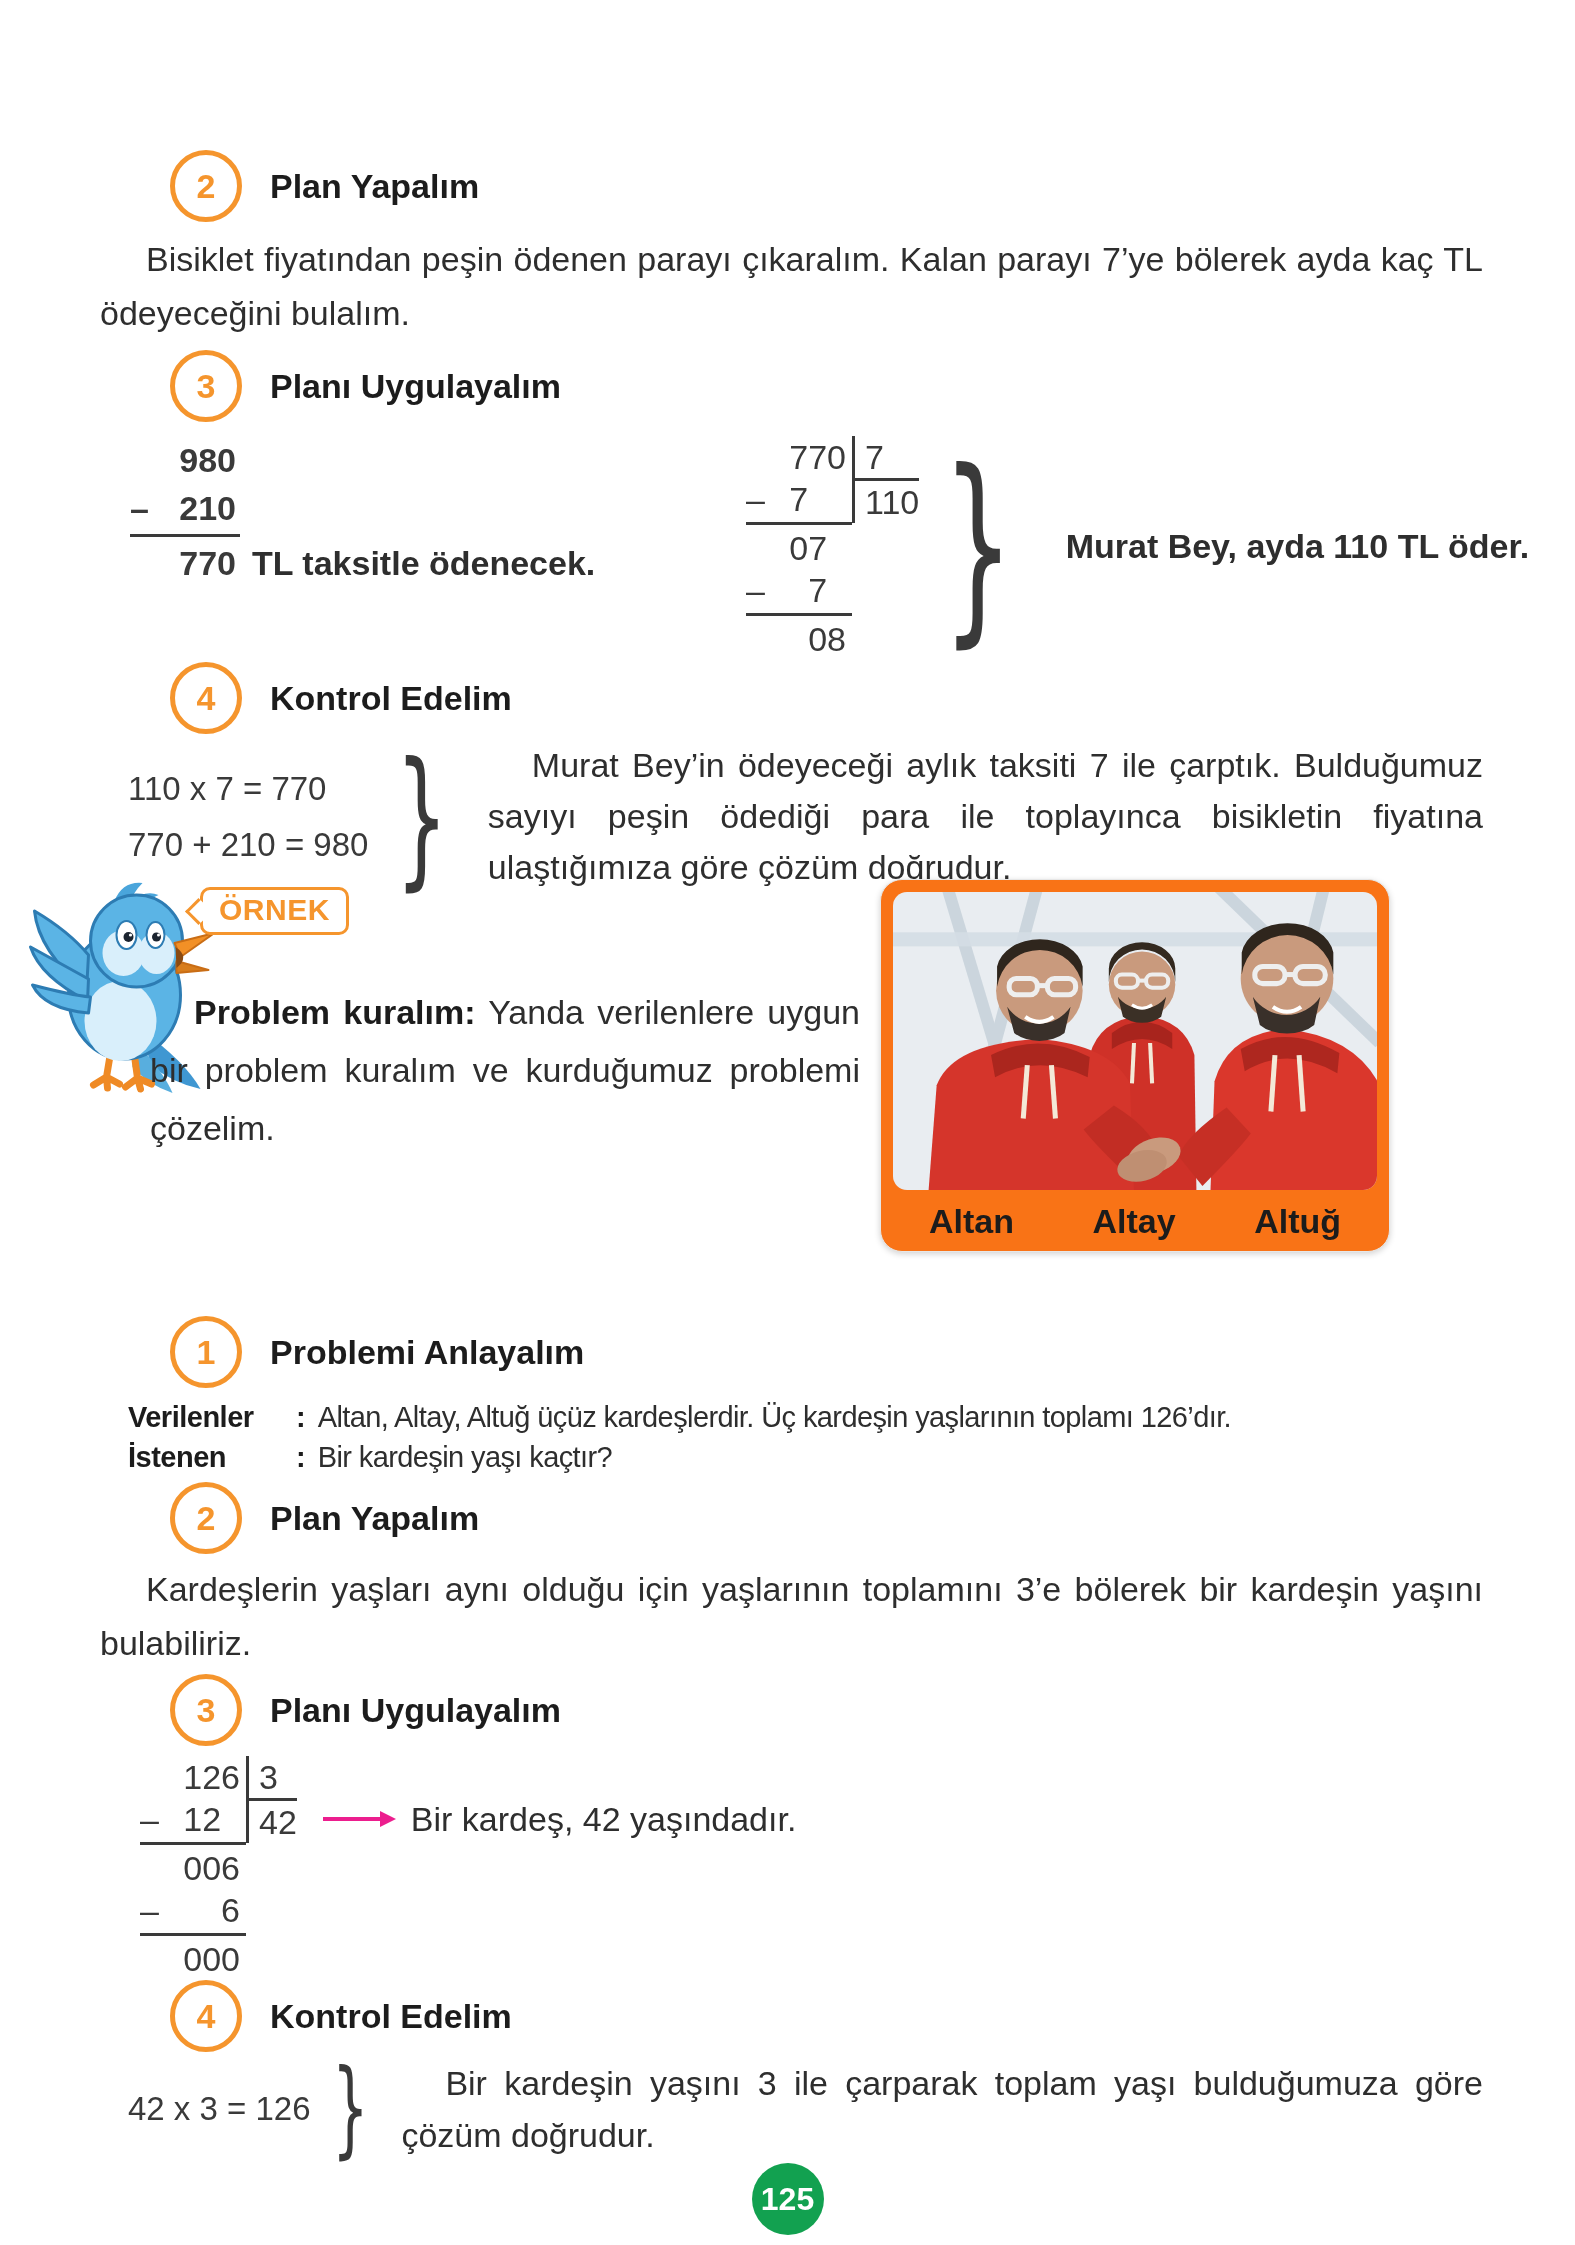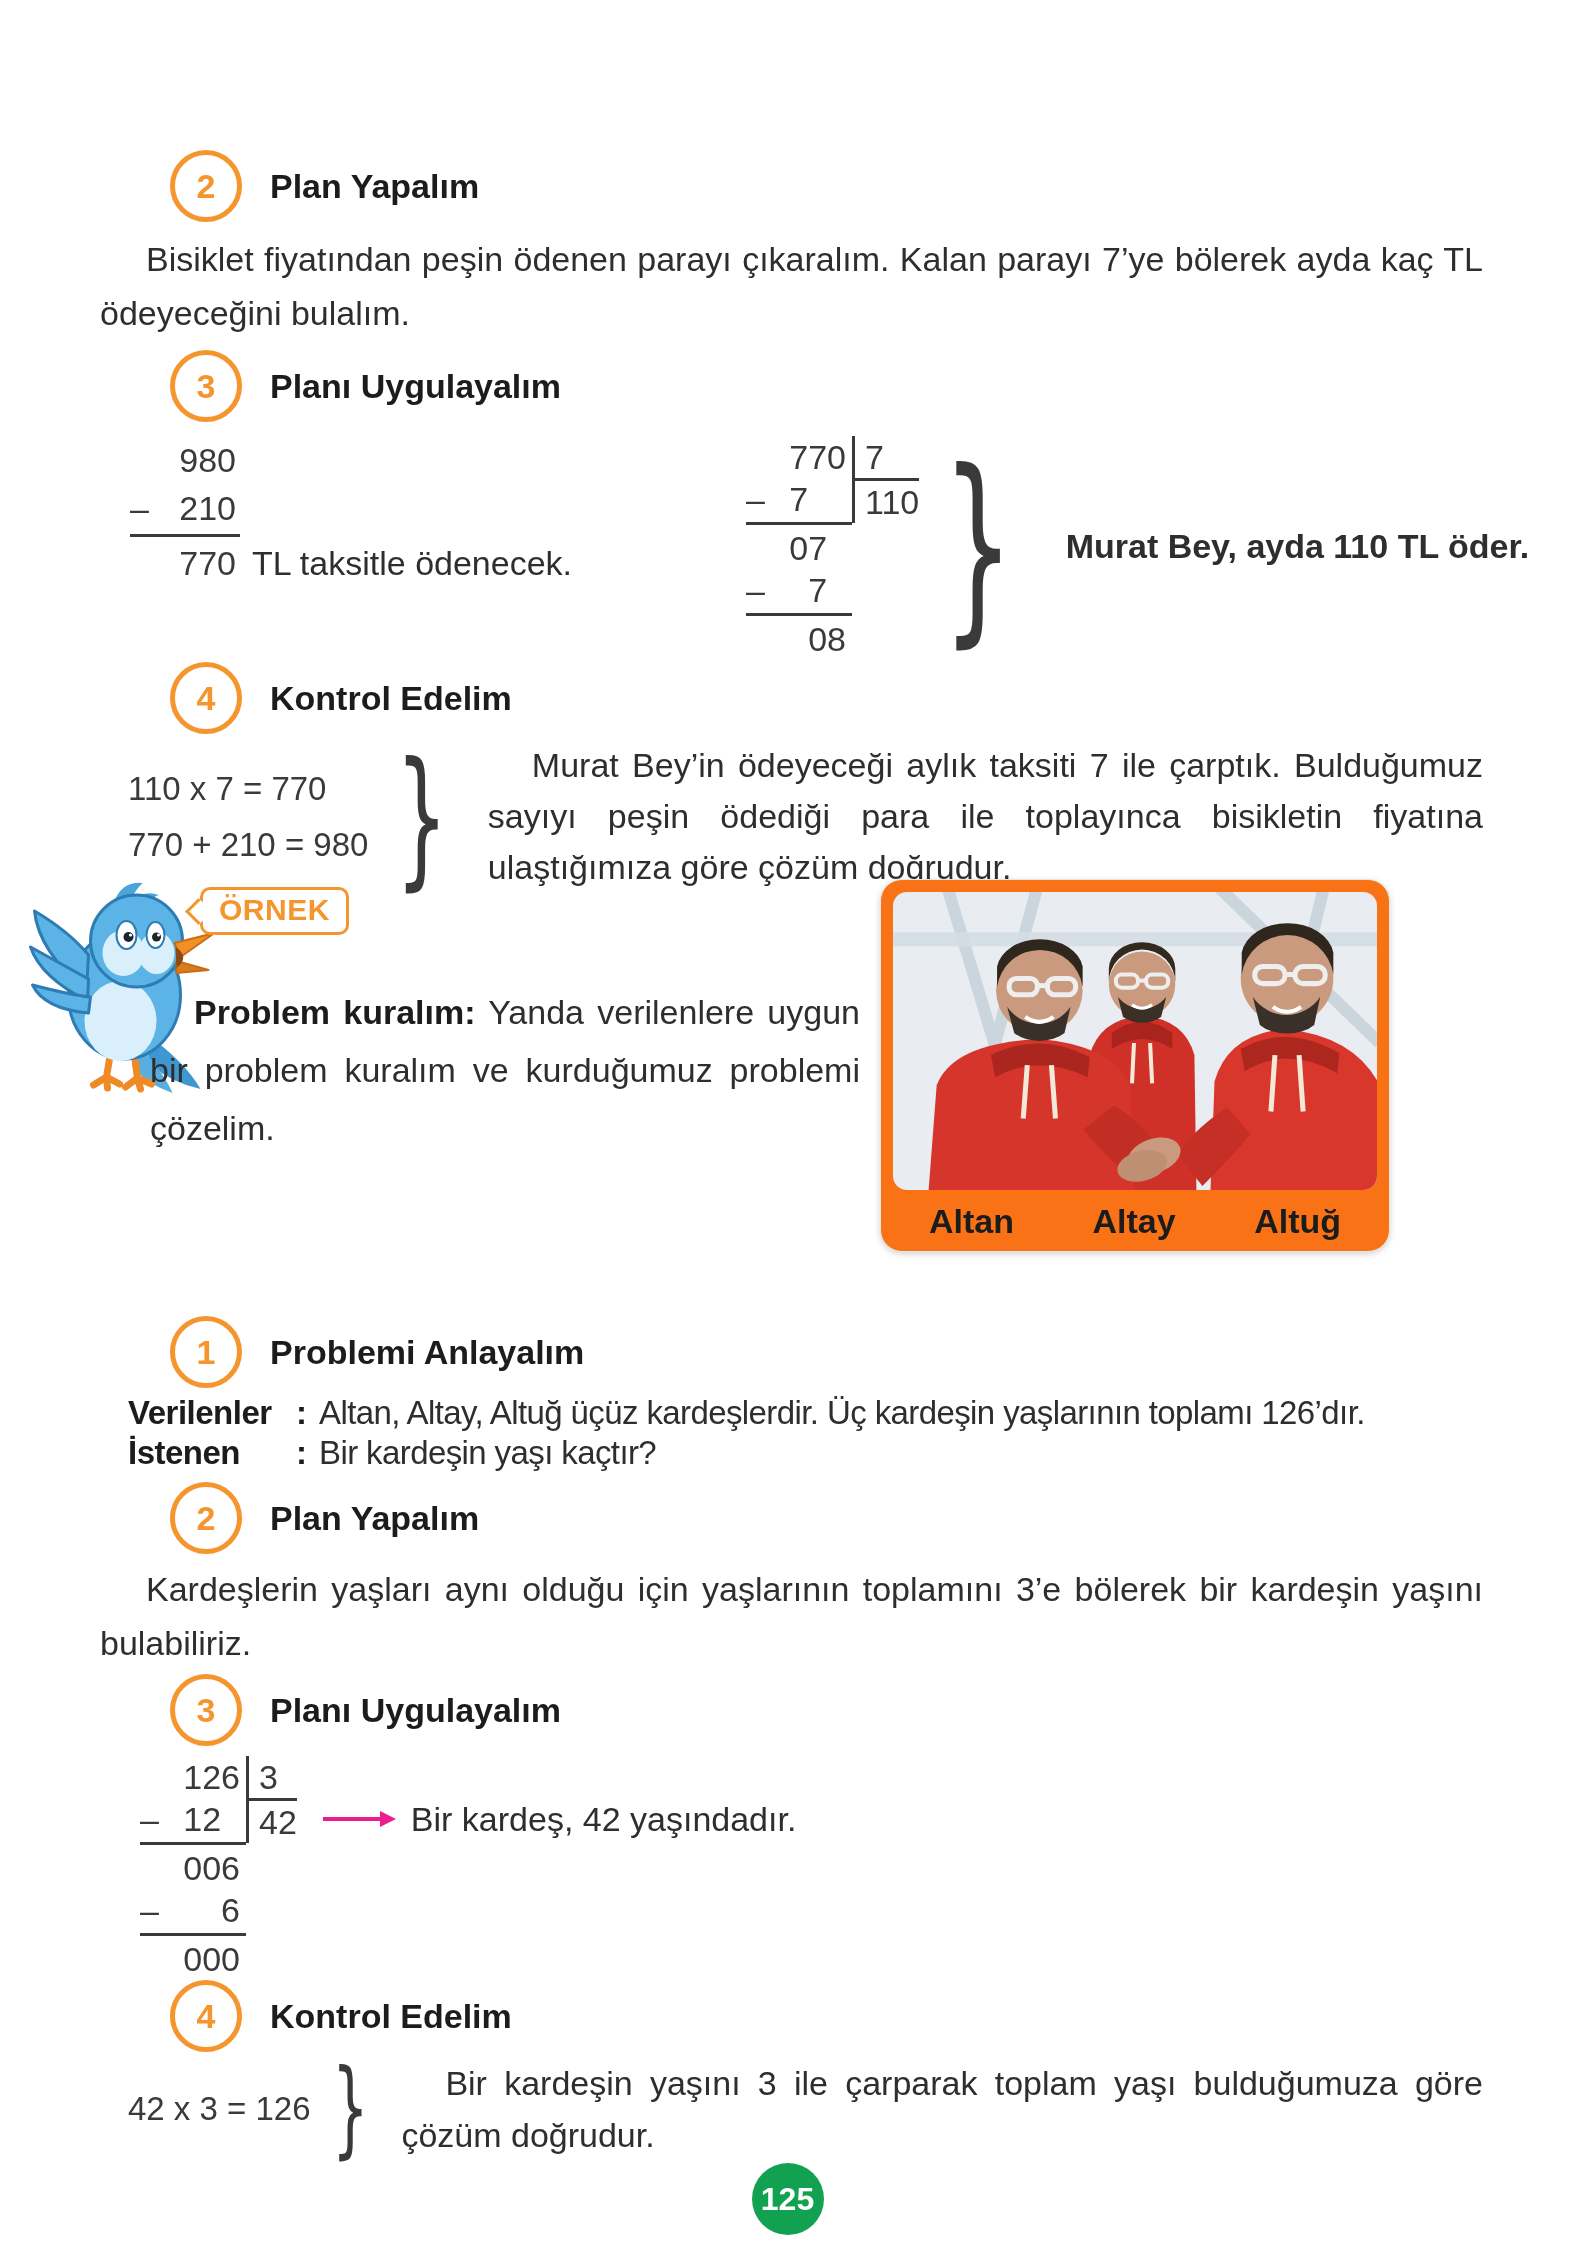--- a/index.html
+++ b/index.html
@@ -13,21 +13,21 @@
     width:62px;height:62px;border:5px solid #F5952D;border-radius:50%;
     display:flex;align-items:center;justify-content:center;
     color:#F5952D;font-weight:bold;font-size:34px;flex:0 0 auto;background:#fff;
   }
   .steptitle{font-weight:bold;font-size:34px;color:#1c1c1c;}
   
   .para{font-size:34px;line-height:54px;text-align:justify;text-indent:46px;
         margin:10px 92px 0 100px;color:#2e2e2e;}
   
   .mathrow1{display:flex;align-items:center;margin:14px 0 0 130px;height:220px;}
-  .sb{width:110px;flex:0 0 auto;font-size:34px;color:#3a3a3a;align-self:flex-start;}
+  .sb{width:110px;flex:0 0 auto;font-size:34px;color:#3a3a3a;align-self:flex-start;font-weight:bold;}
   .sb-row{height:48px;display:flex;align-items:center;position:relative;}
   .sb-row .digits{margin-left:auto;padding-right:4px;}
   .sb-rule{border-top:3px solid #3a3a3a;margin:2px 0;}
   .sb-note{position:absolute;left:122px;top:50%;transform:translateY(-50%);
            white-space:nowrap;font-size:34px;color:#2e2e2e;}
   .minus{margin-right:auto;padding-left:0px;}
   
   .ld{display:flex;align-items:flex-start;font-size:34px;color:#3a3a3a;flex:0 0 auto;}
   .ld-left{width:106px;flex:0 0 auto;}
   .ld-row{height:42px;display:flex;align-items:center;padding-right:6px;}
@@ -77,21 +77,21 @@
     position:absolute;left:880px;top:-22px;width:510px;background:#f97316;
     border:1px solid #e7e7e7;border-radius:22px;box-shadow:0 2px 6px rgba(0,0,0,.18);
     padding:12px 12px 10px 12px;box-sizing:border-box;z-index:2;
   }
   .photowrap{border-radius:14px;overflow:hidden;height:298px;}
   .photowrap svg{display:block;width:100%;height:100%;}
   .names{display:flex;justify-content:space-between;padding:0 36px;margin-top:12px;
          font-weight:bold;font-size:34px;color:#1c1c1c;}
   .caption{text-align:center;font-size:33px;margin-top:6px;color:#2e2e2e;}
   
-  .kv{margin-left:128px;height:40px;display:flex;align-items:flex-start;font-size:33px;}
+  .kv{margin-left:128px;height:40px;display:flex;align-items:flex-end;font-size:29px;}
   .kvlabel{font-weight:bold;width:168px;color:#1c1c1c;letter-spacing:-.5px;}
   .kvcolon{font-weight:bold;margin-right:12px;color:#1c1c1c;}
   .kvtext{letter-spacing:-.6px;}
   
   .mathrow2{display:flex;align-items:flex-start;margin:10px 0 0 140px;height:220px;}
   .arrow{margin:52px 0 0 26px;flex:0 0 auto;}
   .conc2{font-size:34px;margin:44px 0 0 14px;white-space:nowrap;}
   
   .pagenum{width:72px;height:72px;border-radius:50%;background:#12A150;color:#fff;
     font-weight:bold;font-size:32px;display:flex;align-items:center;justify-content:center;

